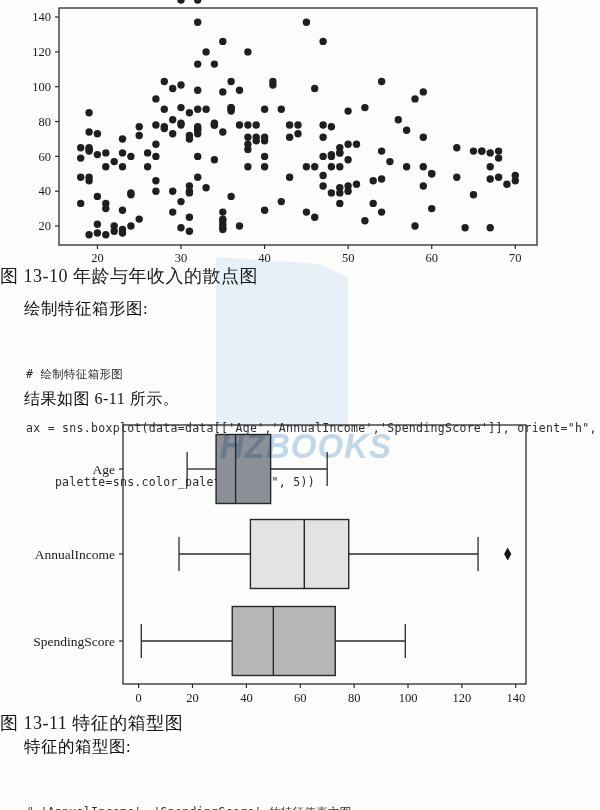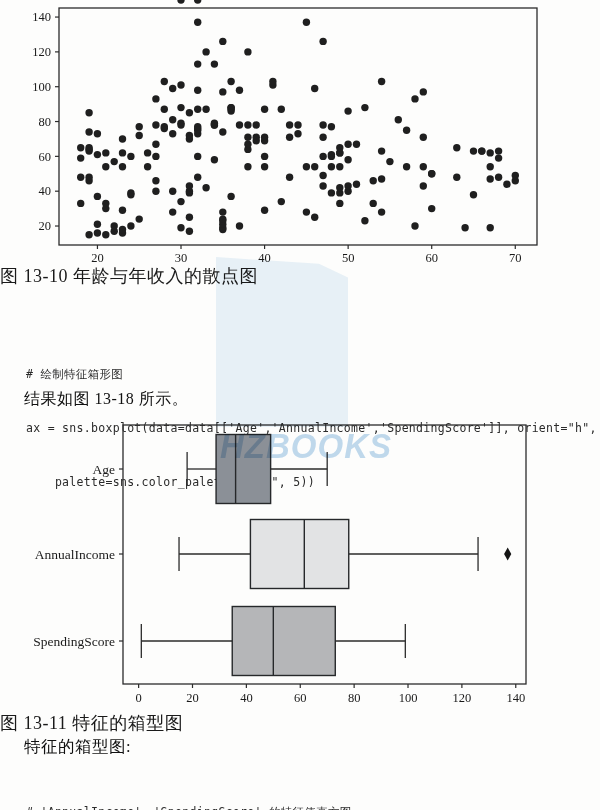--- a/index.html
+++ b/index.html
@@ -288,28 +288,29 @@
       <circle cx="323.1" cy="41.4" r="3.7" fill="#1f1f1f"></circle>
       <circle cx="222.8" cy="41.4" r="3.7" fill="#1f1f1f"></circle>
       <circle cx="306.4" cy="22.3" r="3.7" fill="#1f1f1f"></circle>
       <circle cx="197.7" cy="22.3" r="3.7" fill="#1f1f1f"></circle>
       <circle cx="197.7" cy="NaN" r="3.7" fill="#1f1f1f"></circle>
       <circle cx="181.0" cy="NaN" r="3.7" fill="#1f1f1f"></circle>
     </svg>
 
   <div class="fig-caption" id="caption-13-10">图 13-10   年龄与年收入的散点图</div>
 
+  <div class="heading" id="heading-boxplot">绘制特征箱形图:</div>
 
   <div class="code" id="code-block-boxplot">
     <div># 绘制特征箱形图</div>
     <div>ax = sns.boxplot(data=data[['Age','AnnualIncome','SpendingScore']], orient="h",</div>
     <div>    palette=sns.color_palette("hls", 5))</div>
   </div>
 
-  <div class="para" id="para-result">结果如图 13-18 所示。</div>
+  <div class="para" id="para-result">结果如图 6-11 所示。</div>
 
   <svg id="box-svg" width="600" height="298" viewBox="0 0 600 298">
       <rect x="123" y="12" width="403" height="259" fill="none" stroke="#2b2b2b" stroke-width="1.3"></rect>
       <line x1="138.62433155080214" y1="271" x2="138.62433155080214" y2="275" stroke="#2b2b2b" stroke-width="1.2"></line>
       <text x="138.62433155080214" y="289" text-anchor="middle" style="font:12.5px &quot;Liberation Serif&quot;, serif" fill="#1a1a1a">0</text>
       <line x1="192.50133689839572" y1="271" x2="192.50133689839572" y2="275" stroke="#2b2b2b" stroke-width="1.2"></line>
       <text x="192.50133689839572" y="289" text-anchor="middle" style="font:12.5px &quot;Liberation Serif&quot;, serif" fill="#1a1a1a">20</text>
       <line x1="246.3783422459893" y1="271" x2="246.3783422459893" y2="275" stroke="#2b2b2b" stroke-width="1.2"></line>
       <text x="246.3783422459893" y="289" text-anchor="middle" style="font:12.5px &quot;Liberation Serif&quot;, serif" fill="#1a1a1a">40</text>
       <line x1="300.2553475935829" y1="271" x2="300.2553475935829" y2="275" stroke="#2b2b2b" stroke-width="1.2"></line>

